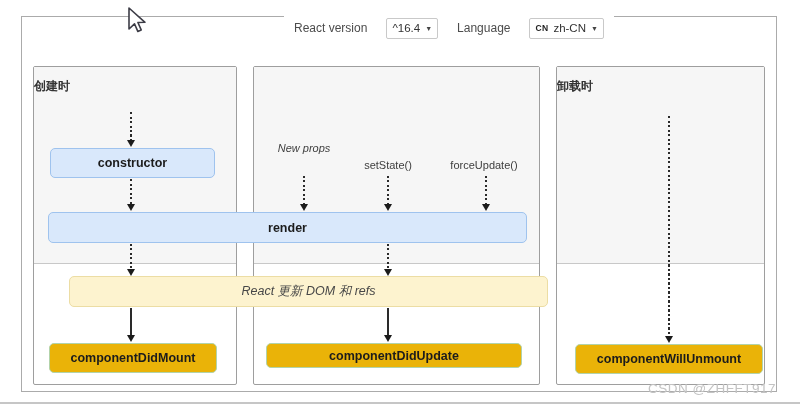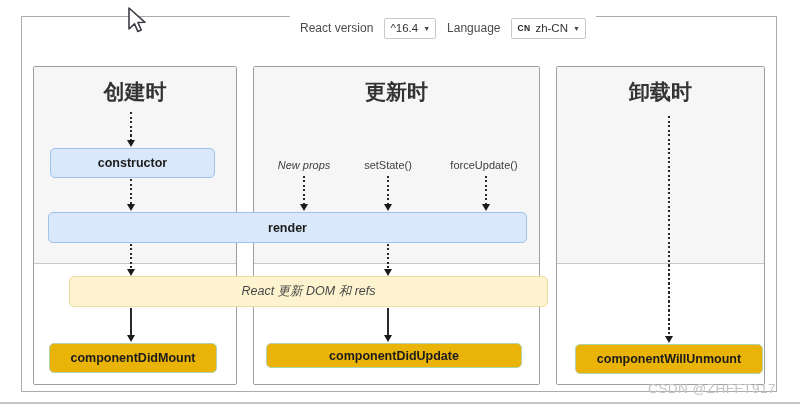--- a/index.html
+++ b/index.html
@@ -11,44 +11,44 @@
   
   .frame {
     position:absolute; left:21px; top:16px; width:756px; height:376px;
     border:1px solid #ababab; background:#fff; box-sizing:border-box; z-index:0;
   }
   .bottom-rule { position:absolute; left:0; top:402px; width:800px; height:2px;
     background:#c6c6c6; z-index:0; }
 
   
   .toolbar {
-    position:absolute; top:14px; left:290px; height:28px; z-index:10;
-    background:#fff; display:flex; align-items:center; gap:11px; padding:0 10px;
+    position:absolute; top:14px; left:284px; height:28px; z-index:10;
+    background:#fff; display:flex; align-items:center; gap:19px; padding:0 10px;
     font-size:12px; color:#4c4c4c; white-space:nowrap;
   }
   .select {
     display:inline-flex; align-items:center; gap:5px; height:19px;
     border:1px solid #c9c9c9; border-radius:2px; background:#fff;
     padding:0 5px; font-size:11.5px; color:#333; cursor:default;
   }
   .select .caret { font-size:7px; color:#444; line-height:1; }
   .flag { font-size:8.5px; font-weight:bold; letter-spacing:0.3px; color:#222; }
 
   
   .panel {
     position:absolute; top:66px; height:319px; background:#fff;
     border:1px solid #9e9e9e; border-radius:2px; box-sizing:border-box; z-index:1;
   }
   .phase-top {
     position:absolute; left:0; right:0; top:0; height:196px;
     background:#f6f6f6; border-bottom:1px solid #c8c8c8;
   }
   .panel-title {
-    position:absolute; left:0; right:0; top:11px; text-align:center;
-    font-size:21px; font-weight:600; color:#333;
+    position:absolute; left:0; right:0; top:11px; 
+    font-size:12px; font-weight:600; color:#333;
   }
 
   
   .trigger {
     position:absolute; transform:translateX(-50%); white-space:nowrap;
     font-size:11px; color:#3e3e3e; z-index:3;
   }
   .trigger.italic { font-style:italic; }
 
   
@@ -108,28 +108,27 @@
   <svg class="cursor" width="22" height="30" viewBox="0 0 22 30">
     <path d="M3 2 L3 23 L8.5 17.8 L11.8 25.4 L15.2 23.9 L11.9 16.5 L19 16.3 Z" fill="#fff" stroke="#3c3c46" stroke-width="1.6" stroke-linejoin="round"></path>
   </svg>
 
   <div class="panel" style="left:33px;width:204px">
     <div class="phase-top"></div>
     <div class="panel-title">创建时</div>
   </div>
   <div class="panel" style="left:253px;width:287px">
     <div class="phase-top"></div>
-    <div class="panel-title">更新时</div>
   </div>
   <div class="panel" style="left:556px;width:209px">
     <div class="phase-top"></div>
     <div class="panel-title">卸载时</div>
   </div>
 
-  <div class="trigger italic" style="left:304px;top:159px">New props</div>
+  <div class="trigger italic" style="left:304px;top:142px">New props</div>
   <div class="trigger" style="left:388px;top:159px">setState()</div>
   <div class="trigger" style="left:484px;top:159px">forceUpdate()</div>
 
   <div class="arrow" style="left:126px;top:112px;height:35px">
       <div class="line"></div>
       <div class="head"></div>
     </div>
   <div class="arrow" style="left:126px;top:179px;height:32px">
       <div class="line"></div>
       <div class="head"></div>

